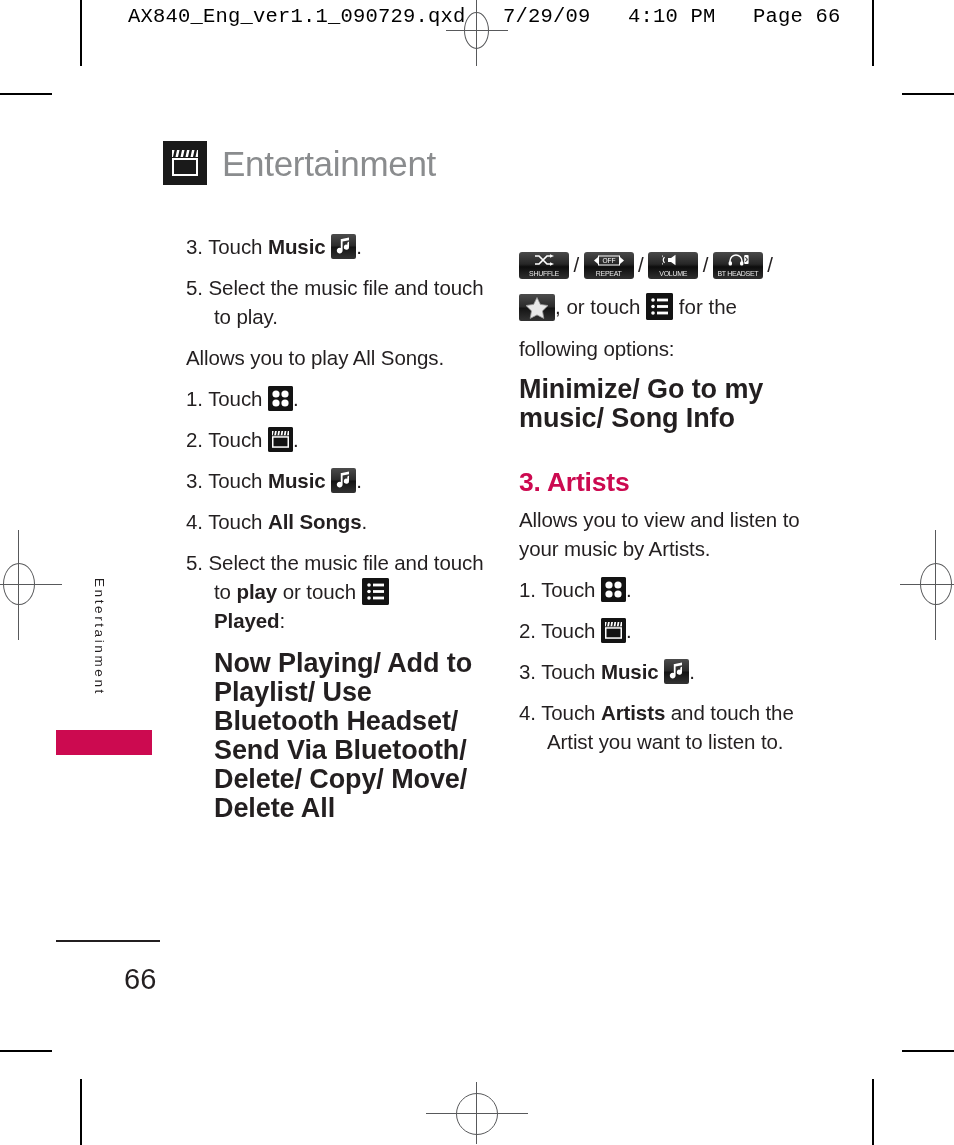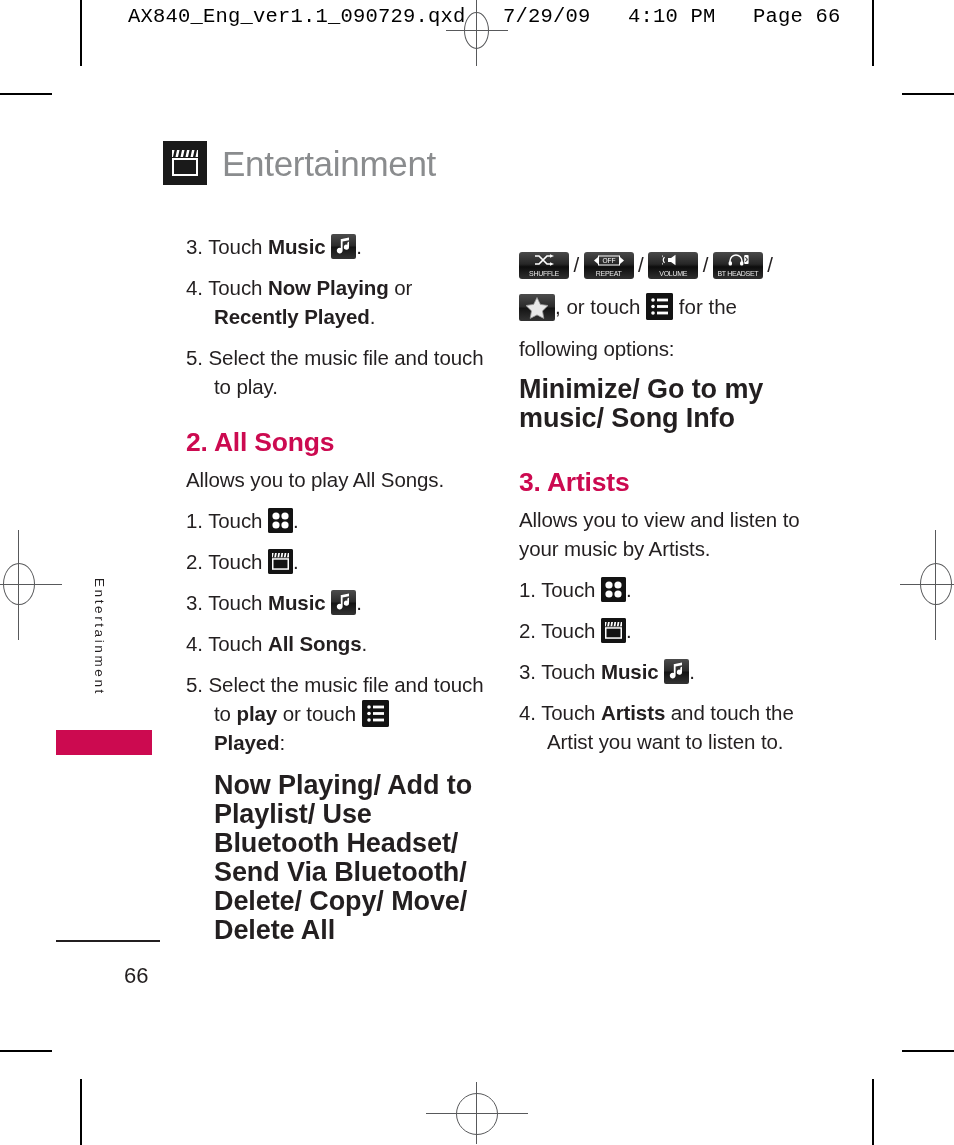--- a/index.html
+++ b/index.html
@@ -57,21 +57,21 @@
     width: 96px; height: 25px; background: #cc0a50;
   }
 
   
   #folio-rule {
     position: absolute; left: 56px; top: 940px;
     width: 104px; height: 2px; background: #231f20;
   }
   #folio {
     position: absolute; left: 124px; top: 963px;
-    font-size: 22px; color: #231f20;
+    font-size: 29px; color: #231f20;
   }
 
   
   .column { position: absolute; top: 232px; width: 314px; }
   #col-left  { left: 186px; }
   #col-right { left: 519px; }
 
   
   .para {
     font-size: 20.5px; line-height: 29px;
@@ -199,31 +199,26 @@
     <div class="step">
       <span class="num">3.</span>
       <span>Touch </span><span class="b">Music</span>
       <span class="chip sq grad">
         <svg width="25" height="25" viewBox="0 0 25 25" aria-hidden="true">
           <path d="M9.5 5.2 L18 3.4 L18 6.2 L11.6 7.6 L11.6 16.6 a2.9 2.9 0 1 1 -1.8 -2.7 L9.8 5.4 Z M18 7.5 L18 13.1 a2.6 2.6 0 1 1 -1.7 -2.4 L16.3 8.8 Z" fill="#ffffff"></path>
         </svg>
       </span><span>.</span>
     </div>
 
-    <div class="step">
-      <span class="num">4.</span>
-      Touch <span class="b">Now Playing</span> or <span class="b">Recently Played</span>.
-    </div>
 
     <div class="step">
       <span class="num">5.</span>
       Select the music file and touch to play.
     </div>
 
-    <div class="sect-head first">2. All Songs</div>
     <div class="para">Allows you to play All Songs.</div>
 
     <div class="step">
       <span class="num">1.</span>
       <span>Touch </span>
       <span class="chip sq">
         <svg width="25" height="25" viewBox="0 0 25 25" aria-hidden="true">
           <rect width="25" height="25" fill="#131313"></rect>
           <circle cx="8" cy="8" r="3.6" fill="#fff"></circle>
           <circle cx="17" cy="8" r="3.6" fill="#fff"></circle>

